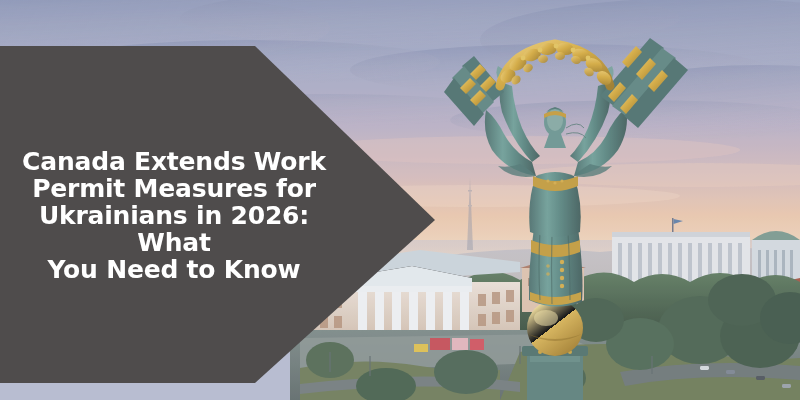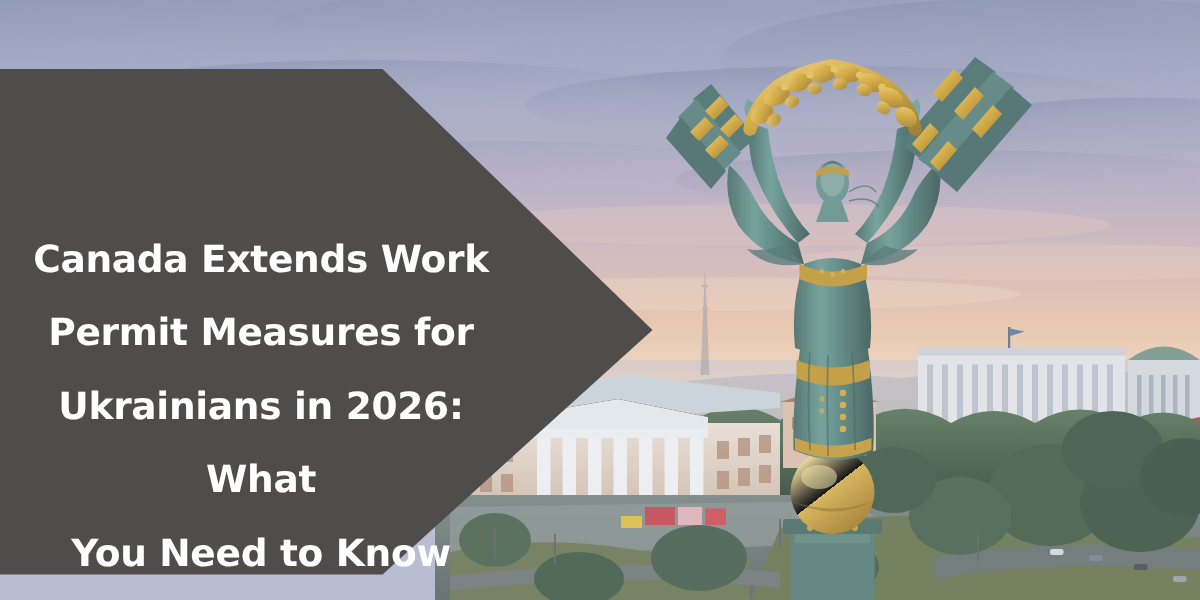--- a/index.html
+++ b/index.html
@@ -50,21 +50,21 @@
     top: 148px;
     width: 336px;
     text-align: center;
   }
   .title {
     margin: 0;
     color: #ffffff;
     font-family: "DejaVu Sans", sans-serif;
     font-weight: bold;
     font-size: 25px;
-    line-height: 49px;
+    line-height: 27px;
     letter-spacing: -0.2px;
     white-space: pre-line;
   }
 </style>
 </head>
 <body>
 
 <div class="banner">
 
   <div class="photo">

